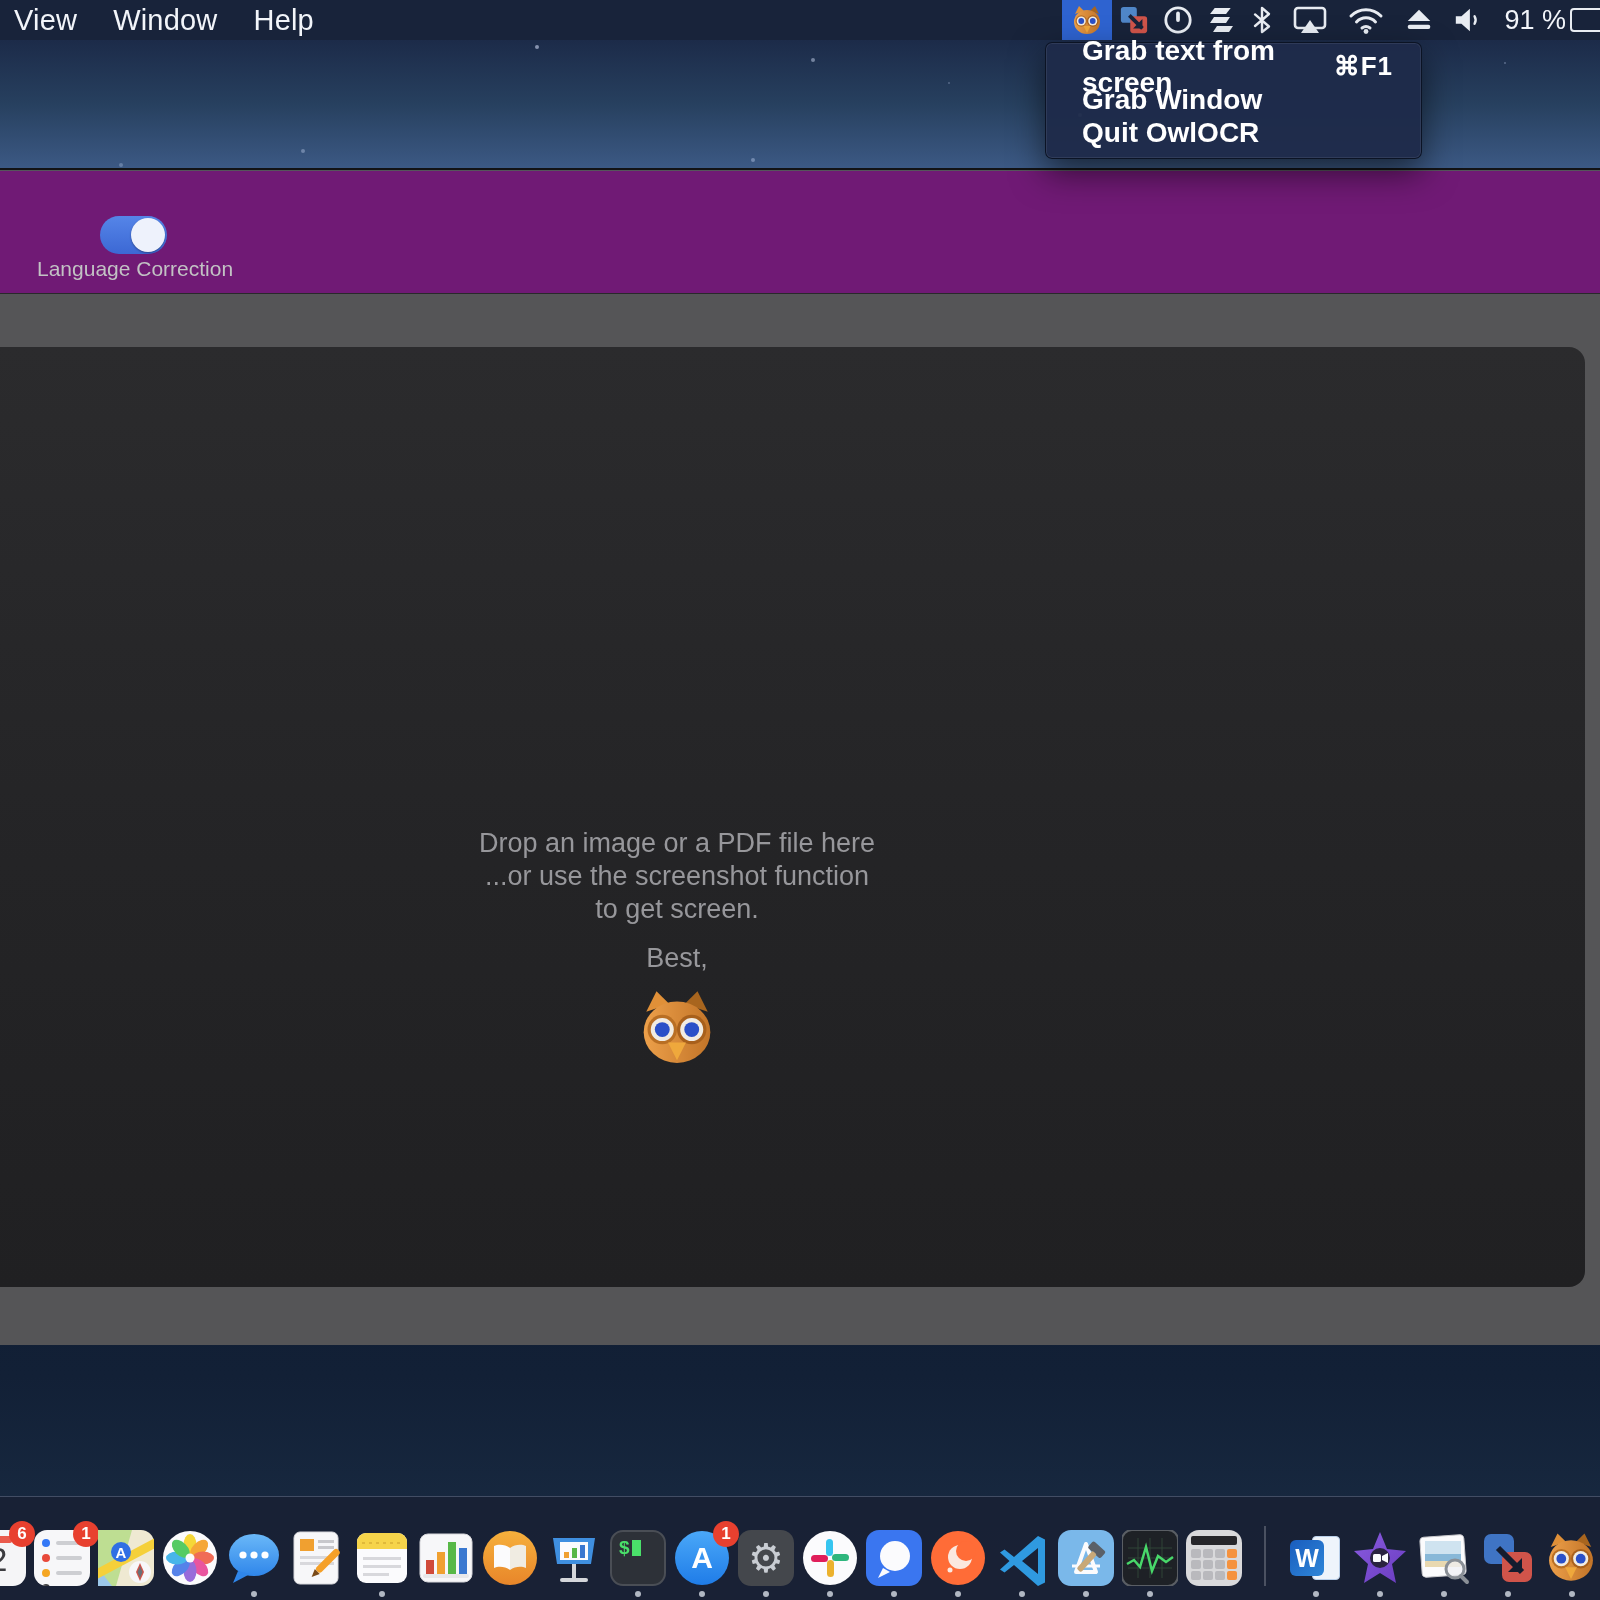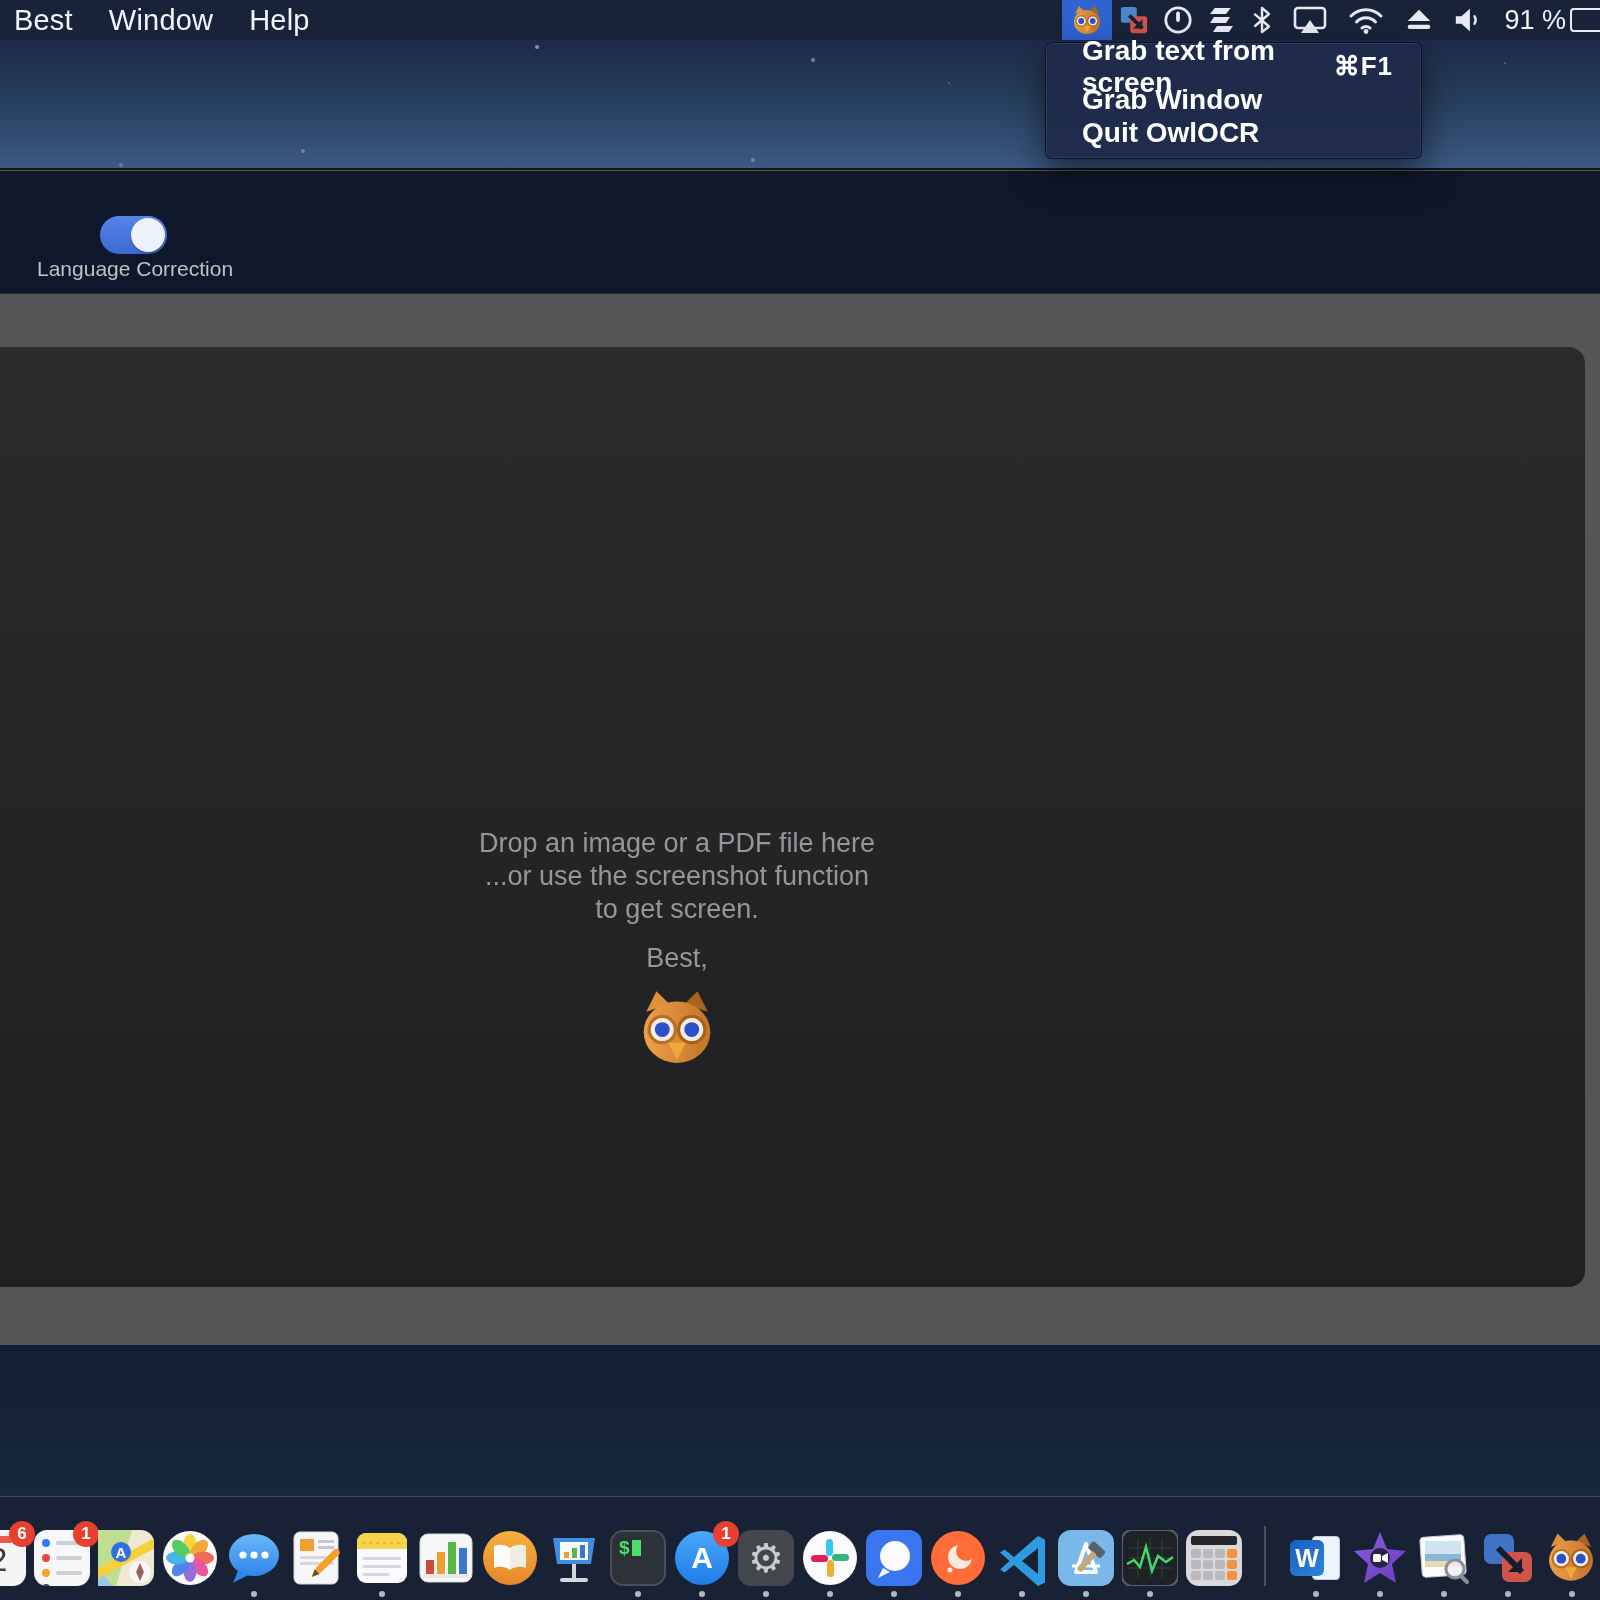--- a/index.html
+++ b/index.html
@@ -42,21 +42,21 @@
   .owlmenu .mi{
     display:flex;align-items:center;justify-content:space-between;
     height:33px;padding:0 28px 0 36px;color:#fff;font-size:28px;font-weight:600;
   }
   .owlmenu .short{font-size:26px;font-weight:600;color:#fff;letter-spacing:1px;margin-left:36px;}
   
   .window{
     position:absolute;left:0;top:168px;width:1600px;height:1175px;
     background:#555557;border-top:2px solid #131315;
   }
-  .toolbar{position:absolute;left:0;top:0;width:100%;height:122px;background:#0f172a;
+  .toolbar{position:absolute;left:0;top:0;width:100%;height:122px;background:#701a75;
     border-top:1px solid #55555a;border-bottom:1px solid #29292b;}
   .switch{
     position:absolute;left:100px;top:45px;width:67px;height:38px;border-radius:19px;
     background:linear-gradient(180deg,#5585e8,#3c68d4);
   }
   .switch .knob{
     position:absolute;right:2px;top:2px;width:34px;height:34px;border-radius:50%;
     background:#eef2fc;box-shadow:0 1px 2px rgba(0,0,0,.35);
   }
   .toggle-label{position:absolute;left:37px;top:86px;font-size:21px;color:#c2c2c4;}
@@ -141,21 +141,21 @@
       </linearGradient>
     </defs>
   </svg>
 
   <div class="wall-top">
       <div class="stars"></div>
     </div>
 
   <div class="menubar">
     <div class="menus">
-      <span class="menu-item">Best</span>
+      <span class="menu-item">View</span>
       <span class="menu-item">Window</span>
       <span class="menu-item">Help</span>
     </div>
     <div class="status">
       <div class="sicon owl-slot">
         <svg width="32" height="32" viewBox="0 0 64 64">
           <polygon points="8,20 16,4 26,14" fill="#e09038"></polygon>
             <polygon points="56,20 48,4 38,14" fill="#a8651e"></polygon>
           <ellipse cx="32" cy="36" rx="26" ry="24" fill="url(#owlg)"></ellipse>
           <circle cx="20.5" cy="34" r="11.5" fill="#b96f24"></circle>

